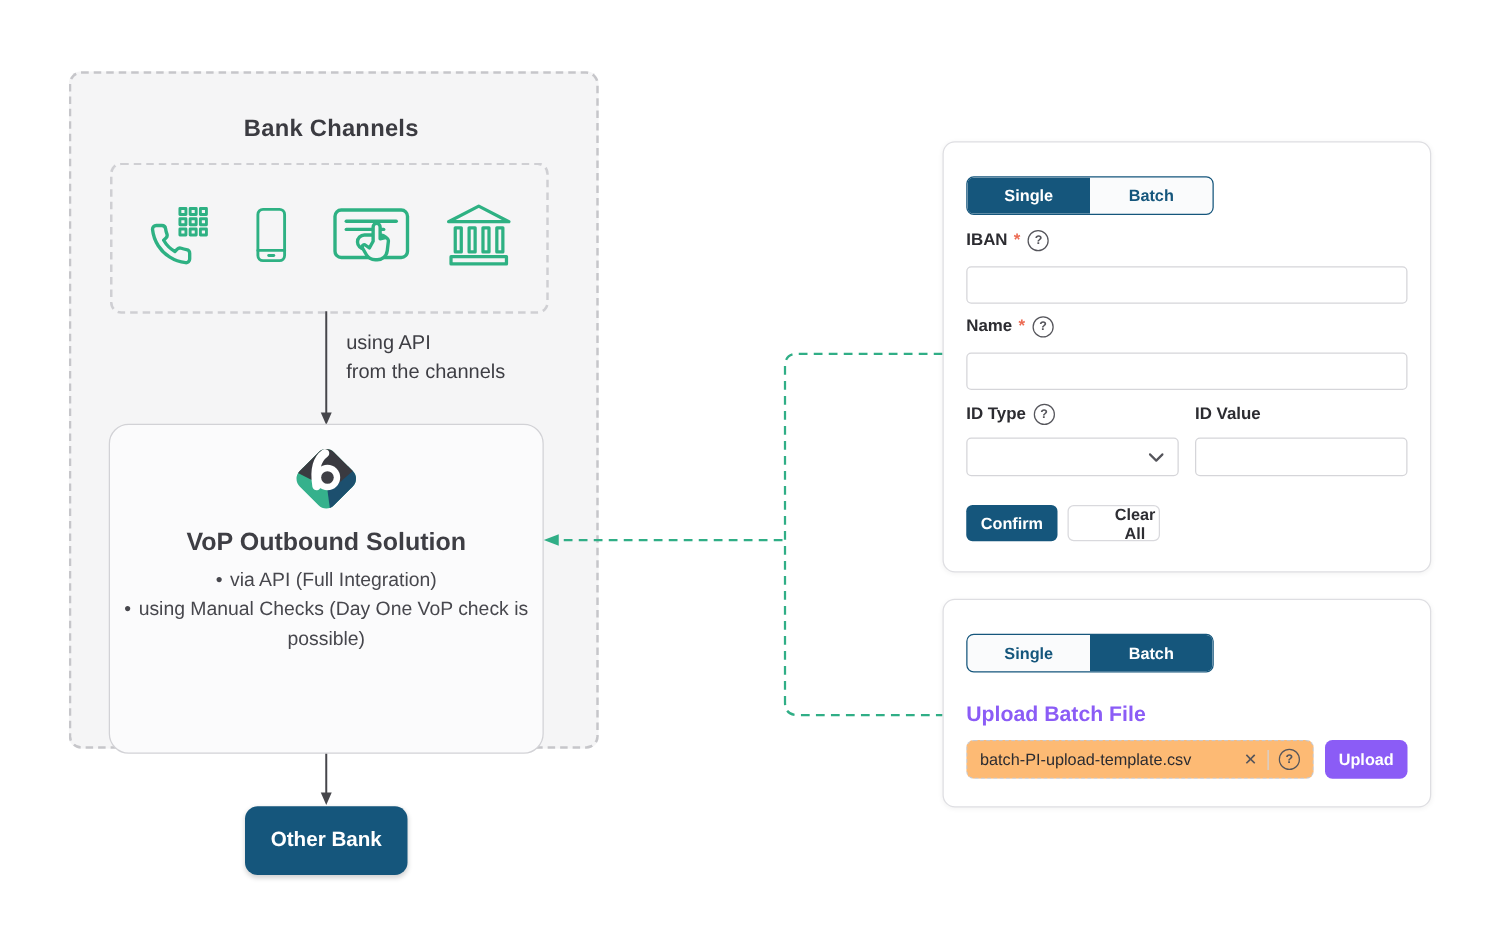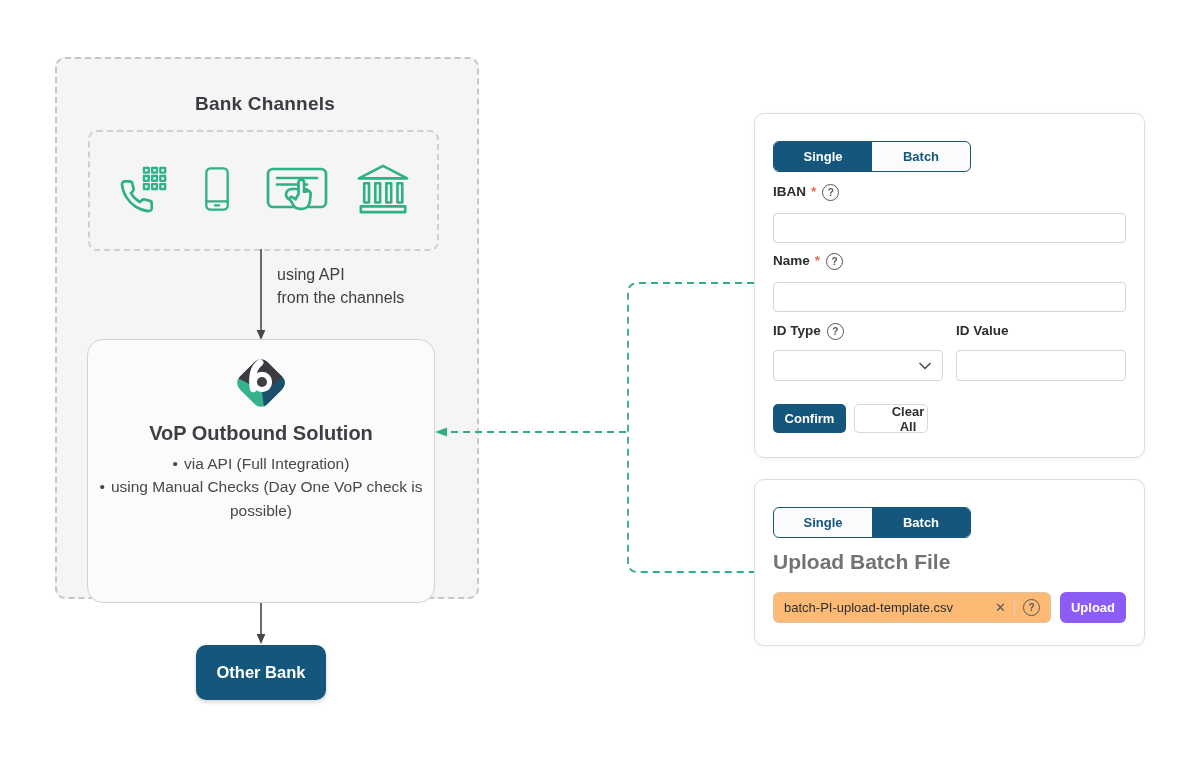--- a/index.html
+++ b/index.html
@@ -48,21 +48,21 @@
     align-items:center;justify-content:center;font-size:10px;font-weight:700;color:#55555b;}
   .text-input{position:absolute;height:30px;border:1px solid #d5d5d9;border-radius:4px;
     background:#fff;box-sizing:border-box;font-size:13px;padding:0 9px;color:#2c2c31;outline:none;}
   .select-box{position:absolute;height:31px;border:1px solid #d5d5d9;border-radius:4px;background:#fff;
     box-sizing:border-box;display:flex;align-items:center;justify-content:flex-end;padding:0 11px;}
   .btn{position:absolute;height:29px;display:flex;align-items:center;justify-content:center;
     border-radius:5px;font-size:13px;font-weight:700;box-sizing:border-box;cursor:pointer;}
   .btn-primary{background:#15567C;color:#fff;border:none;}
   .btn-secondary{background:#fff;color:#2e2e33;border:1px solid #d9d9dd;padding-left:40px;}
 
-  .upload-heading{position:absolute;left:18px;top:70px;font-size:21px;font-weight:700;color:#737373;}
+  .upload-heading{position:absolute;left:18px;top:82px;font-size:17px;font-weight:700;color:#8b5cf6;}
   .file-field{position:absolute;left:18px;top:112px;width:278px;height:31px;border:1.5px dashed #c9c9cd;
     border-radius:6px;box-sizing:border-box;display:flex;align-items:center;padding:0 10px;gap:8px;background:#fdba74;}
   .file-name{flex:1;font-size:13px;color:#2c2c31;white-space:nowrap;overflow:hidden;}
   .clear-x{font-size:13px;color:#55555b;cursor:pointer;line-height:1;}
   .v-divider{width:1px;height:16px;background:#d2d2d6;}
   .upload-btn{position:absolute;left:305px;top:112px;width:66px;height:31px;background:#8b5cf6;
     border:none;border-radius:6px;color:#fff;font-size:13px;font-weight:700;cursor:pointer;}
 </style>
 </head>
 <body>

